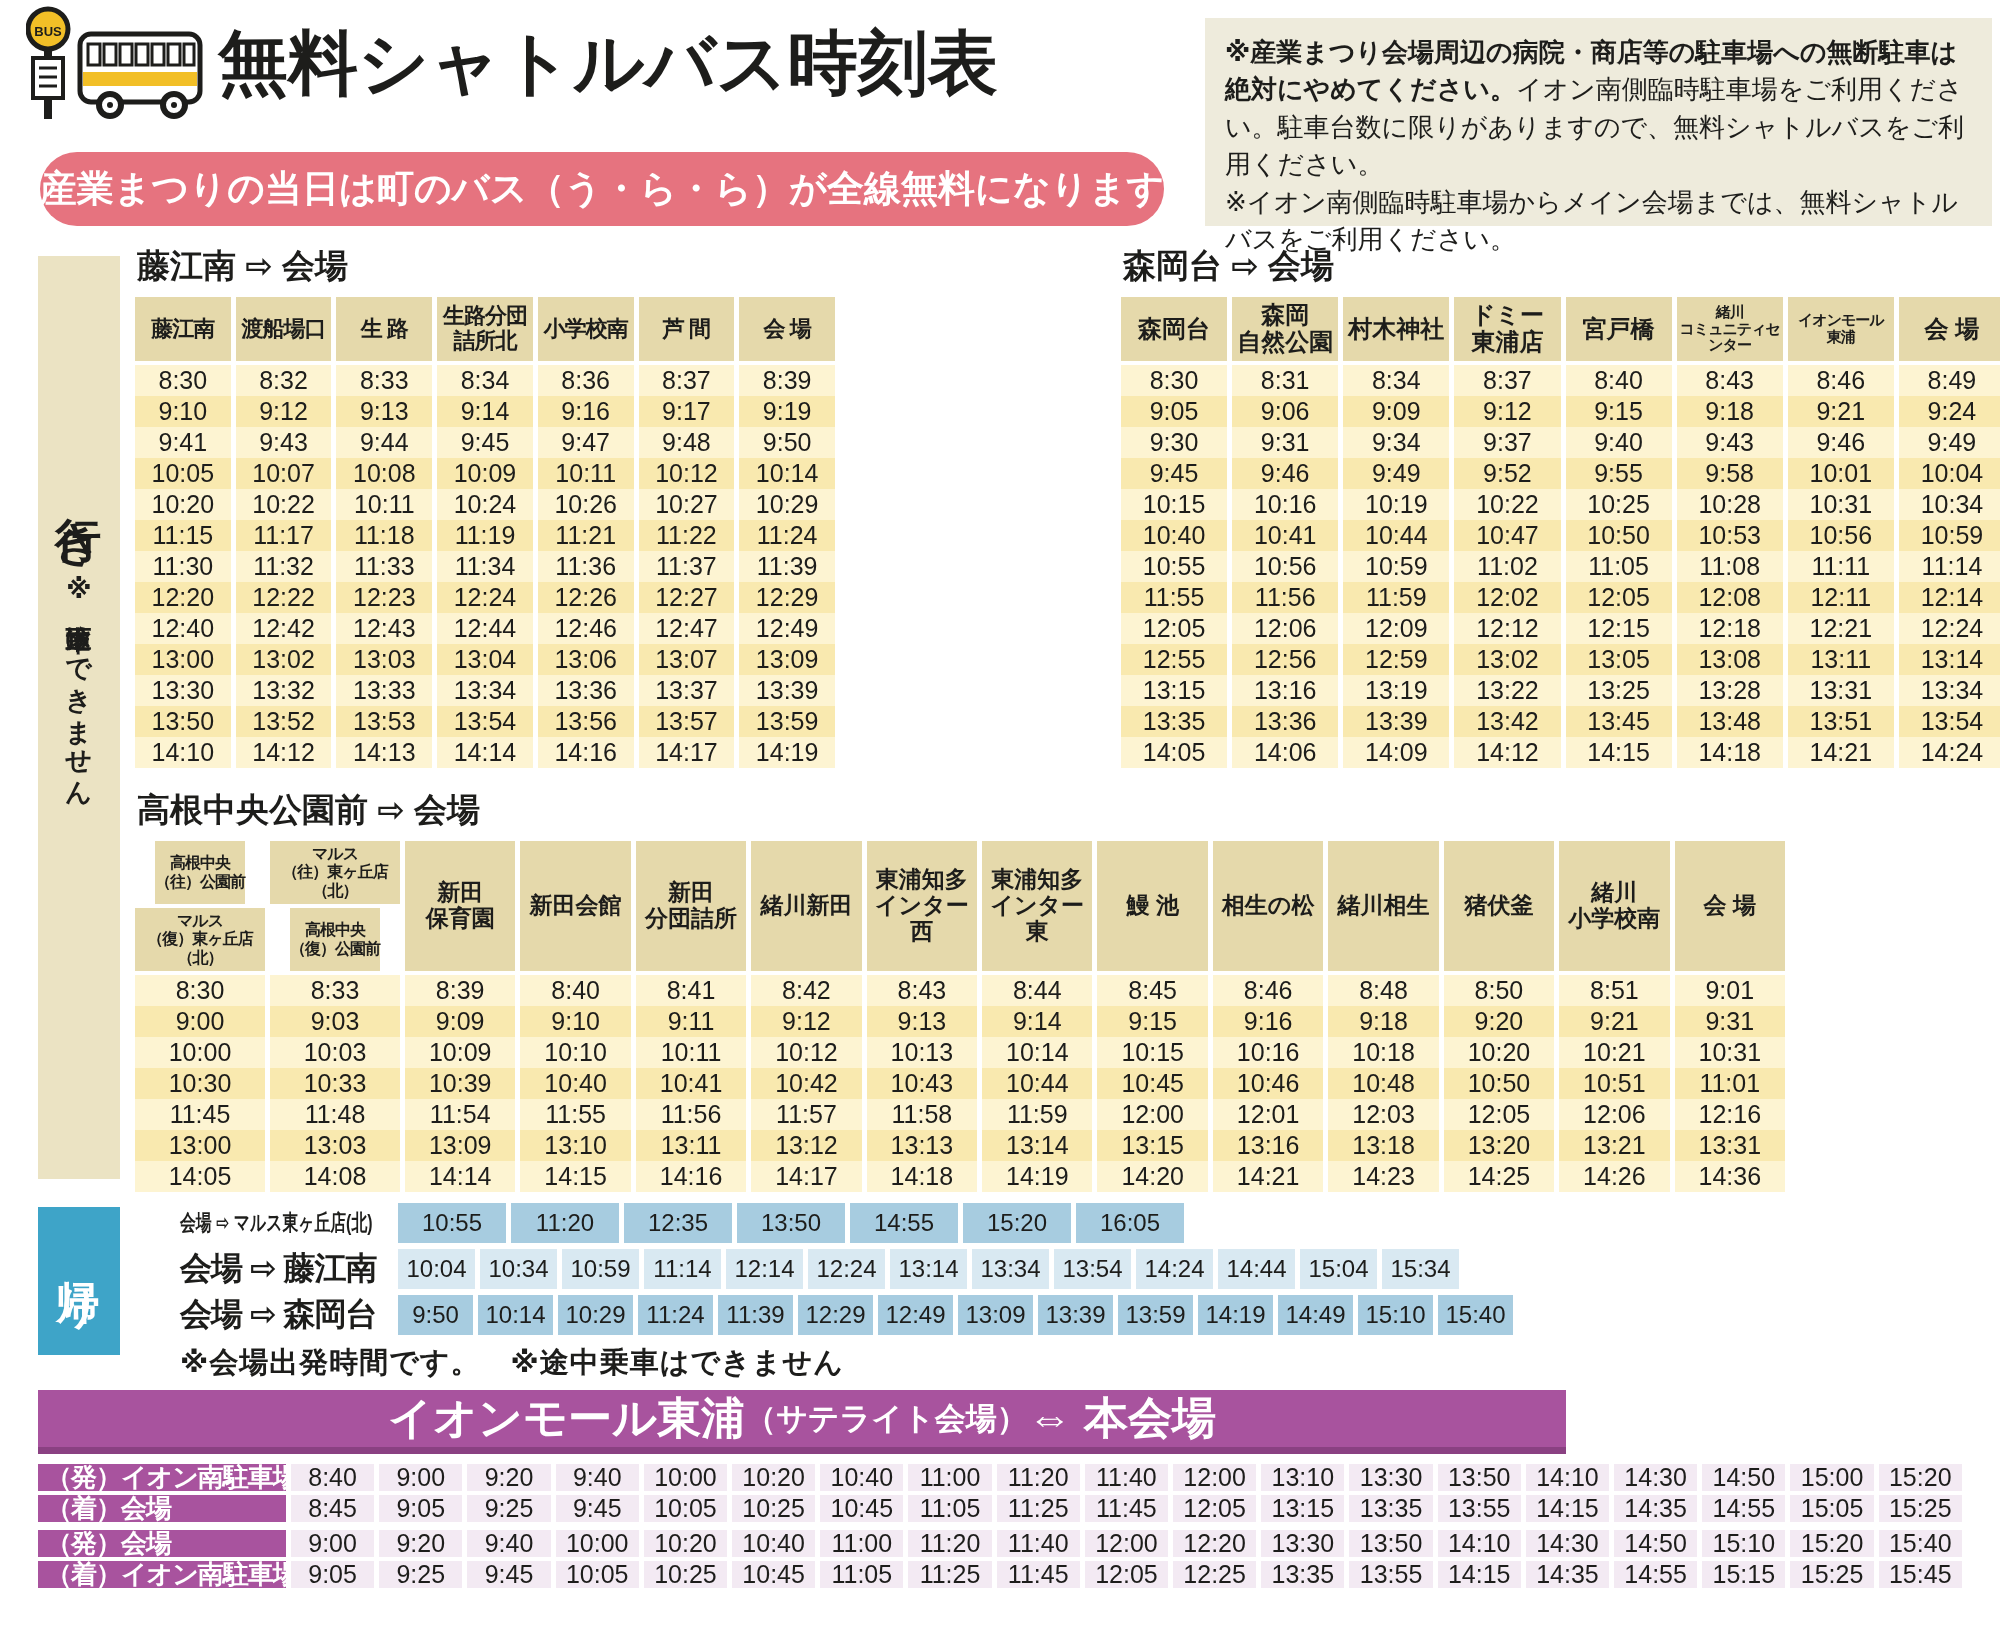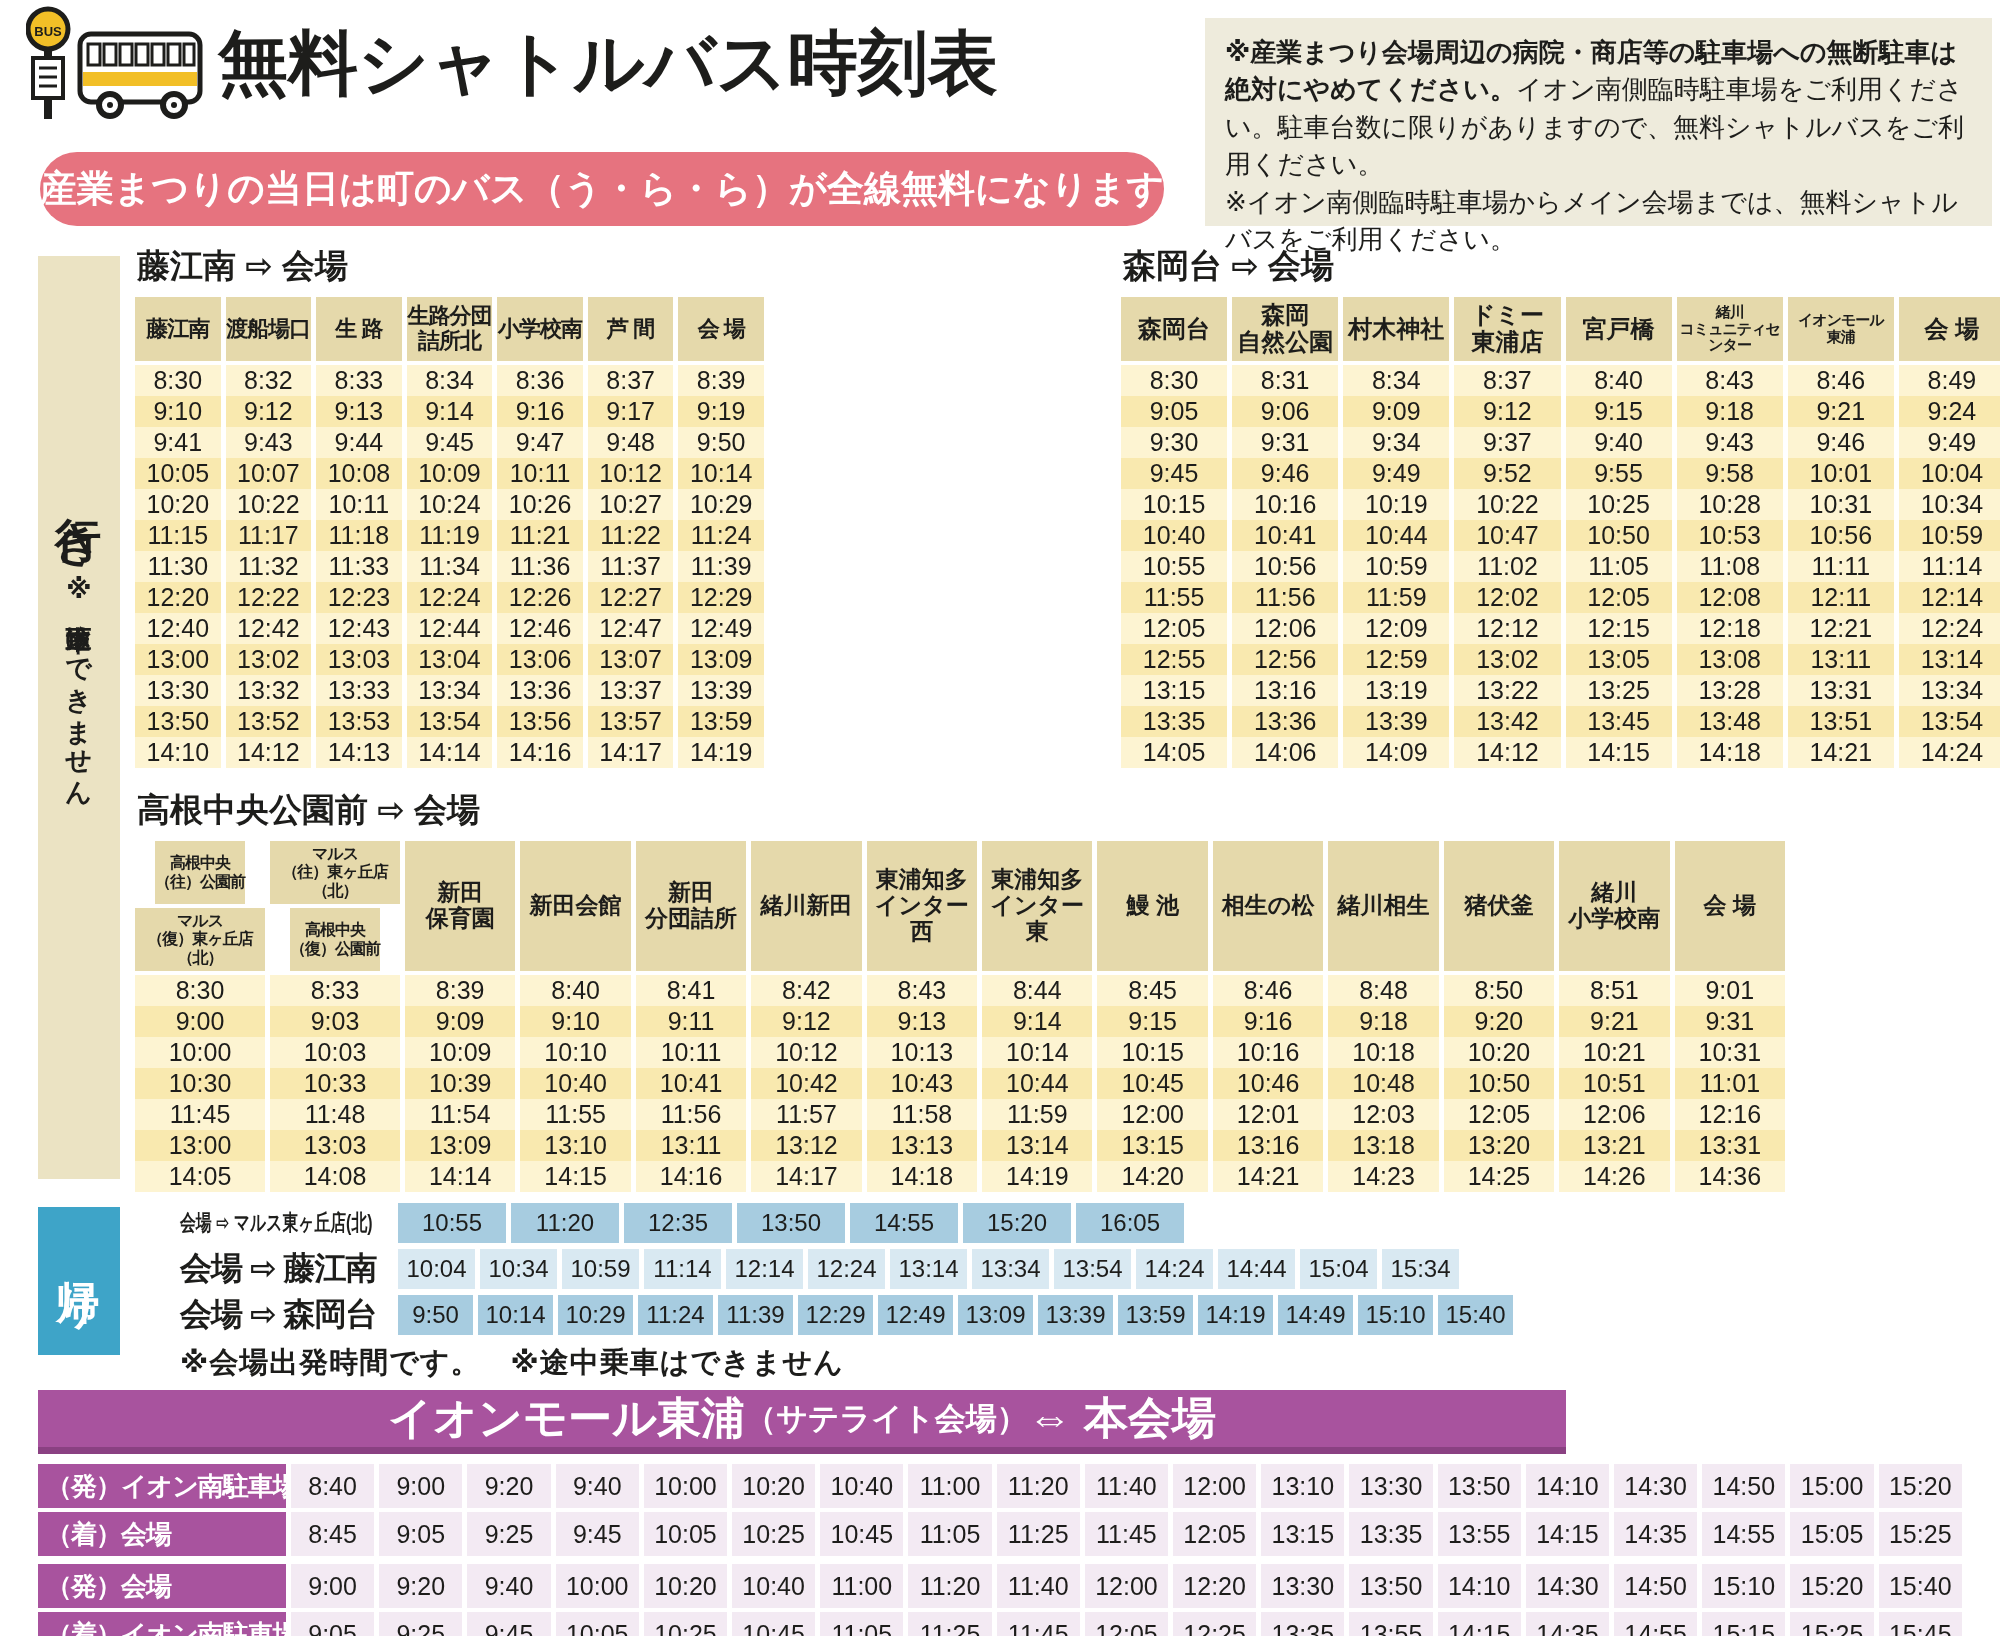--- a/index.html
+++ b/index.html
@@ -32,21 +32,21 @@
   .going-big{font-size:46px;font-weight:900;letter-spacing:8px;}
   .going-note{font-size:26px;font-weight:bold;margin-inline-start:24px;letter-spacing:1px;}
   .return-box{
     position:absolute;left:38px;top:1207px;width:82px;height:148px;background:#3ea4c8;
     display:flex;align-items:center;justify-content:center;
   }
   .return-big{font-size:44px;font-weight:900;color:#ffffff;letter-spacing:10px;}
 
   
   .tt{position:absolute;}
-  .t1{left:135px;top:244px;width:629px;}
+  .t1{left:135px;top:244px;width:700px;}
   .t2{left:1078px;top:244px;width:884px;padding-left:43px;}
   .t3{left:135px;top:788px;width:1650px;}
   .tt-title{font-size:33px;font-weight:bold;margin:0 0 8px 2px;white-space:nowrap;}
   .thead{display:grid;column-gap:5px;grid-auto-rows:64px;margin-bottom:4px;}
   .tbody{display:grid;column-gap:5px;grid-auto-rows:31px;}
   .t3 .thead{grid-auto-rows:130px;}
   .t3 .thead,.t3 .tbody{grid-template-columns:130px 130px repeat(12,1fr) !important;}
   .hcell{
     background:#e5d9ab;display:flex;align-items:center;justify-content:center;text-align:center;
     font-weight:bold;font-size:24px;line-height:1.12;white-space:pre-line;
@@ -80,21 +80,21 @@
 
   
   .aeon-banner{
     position:absolute;left:38px;top:1390px;width:1528px;height:57px;background:#a8539e;
     border-bottom:7px solid #8a4182;display:flex;align-items:center;justify-content:center;
     color:#fff;white-space:nowrap;
   }
   .ab-main{font-size:44px;font-weight:900;}
   .ab-sub{font-size:31px;font-weight:900;}
   .aeon-rows{position:absolute;left:38px;top:1464px;width:1924px;}
-  .aeon-row{display:flex;gap:5px;height:44px;margin-bottom:4px;}
+  .aeon-row{display:flex;gap:5px;height:27px;margin-bottom:4px;}
   .aeon-row:nth-of-type(3){margin-top:8px;}
   .aeon-label{
     width:248px;flex-shrink:0;background:#a8539e;color:#fff;font-weight:bold;font-size:26px;
     display:flex;align-items:center;padding-left:8px;box-sizing:border-box;letter-spacing:-1px;white-space:nowrap;
   }
   .aeon-cell{flex:1;background:#f3eaf3;display:flex;align-items:center;justify-content:center;font-size:25px;}
 </style>
 </head>
 <body>
 

